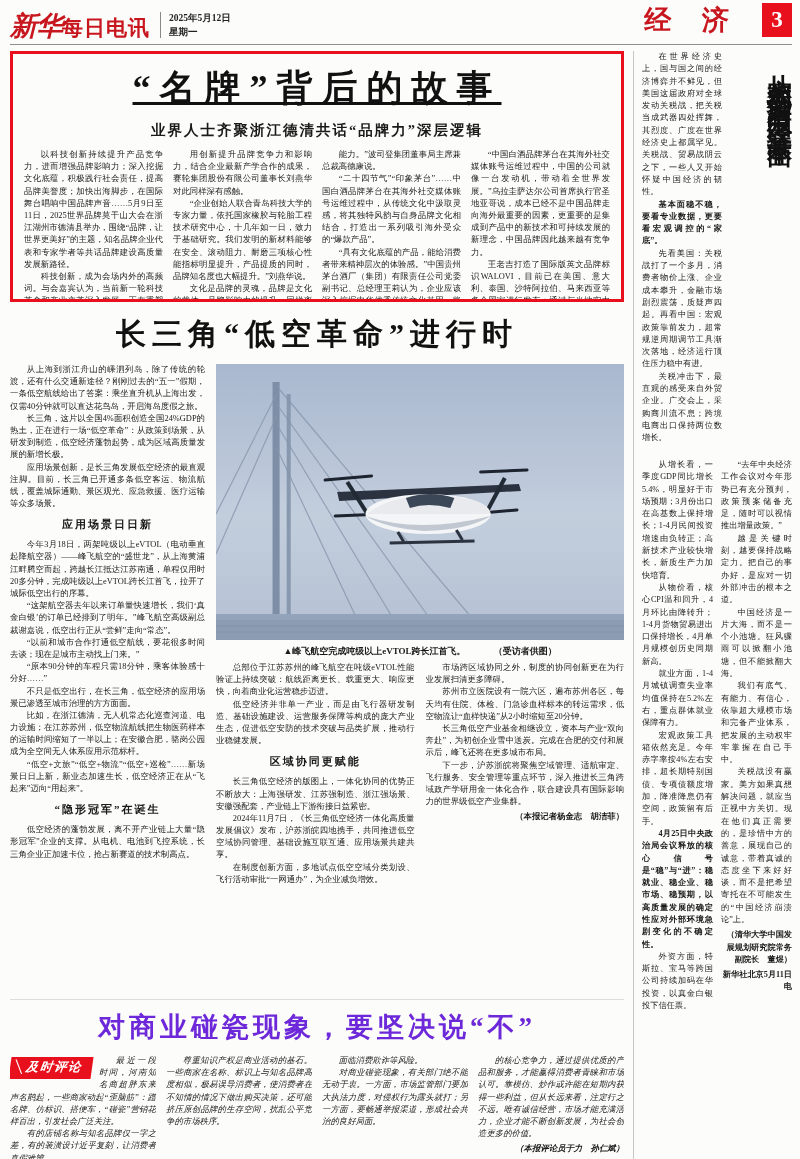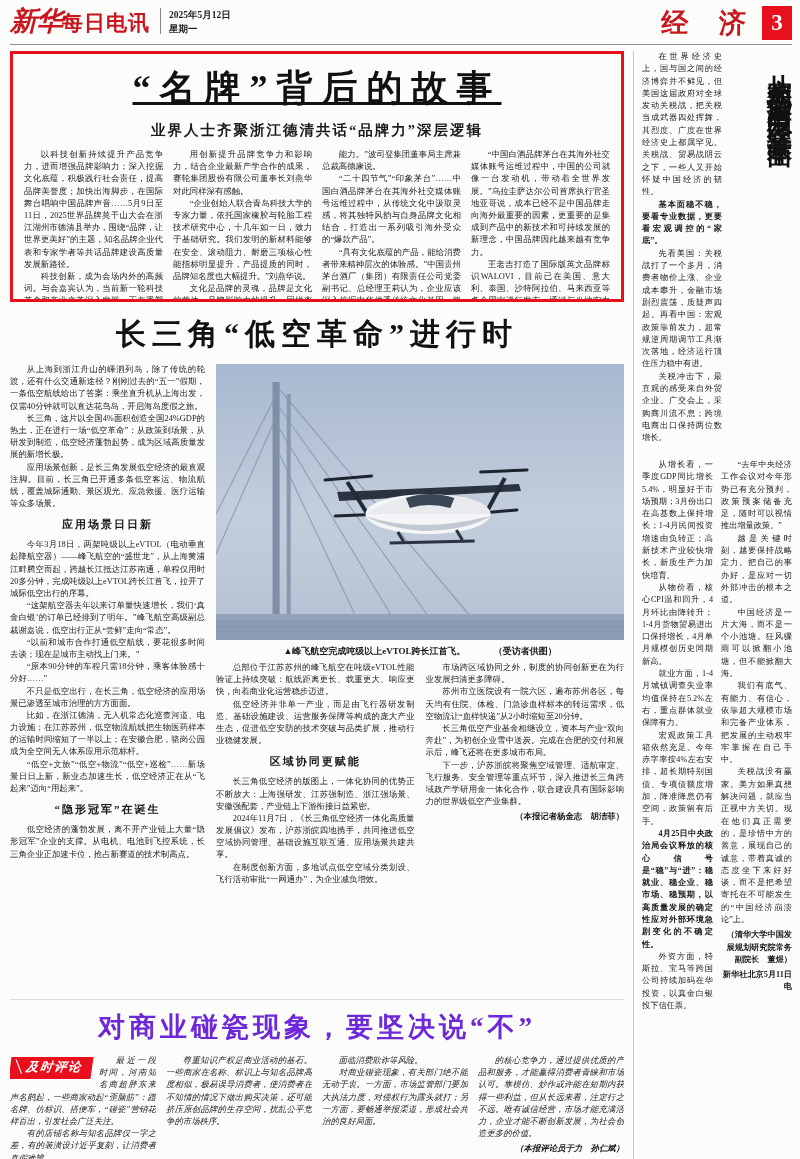--- a/index.html
+++ b/index.html
@@ -8,27 +8,27 @@
     width:800px; height:1159px;
     background:#d9d9d6;
     font-family:"Liberation Serif","DejaVu Serif",serif;
     color:#1a1a1a;
   }
   .page {
     position:relative; width:800px; height:1159px;
     background:#fcfcfa; padding:8px 8px 6px 10px; overflow:hidden;
   }
   
-  .masthead { display:flex; height:36px; padding-bottom:4px; }
+  .masthead { display:flex; align-items:flex-end; height:36px; padding-bottom:4px; }
   .logo { color:#c8161e; white-space:nowrap; line-height:1; }
   .logo-script { font-size:27px; font-weight:900; font-style:italic; letter-spacing:-1px; }
   .logo-rest { font-size:21px; font-weight:900; letter-spacing:1px; }
   .mast-divider { width:1px; height:26px; background:#888; margin:0 8px 2px 10px; }
   .mast-date { font-size:9.5px; font-weight:bold; line-height:1.5; color:#222; padding-bottom:1px; }
-  .mast-right { margin-left:auto; display:flex; align-items:center; gap:10px; padding-bottom:2px; }
+  .mast-right { margin-left:auto; display:flex; align-items:center; gap:27px; padding-bottom:2px; }
   .section-label { color:#c8161e; font-size:27px; font-weight:900; letter-spacing:12px; margin-right:-6px; }
   .page-num {
     width:30px; height:34px; background:#e8101c; color:#fff;
     font-size:23px; font-weight:bold; display:flex; align-items:center; justify-content:center;
   }
   .mast-rule { border-bottom:1.5px solid #8e8e8e; margin:0 0 6px 0; }
 
   
   .content { display:flex; gap:9px; }
   .main-col { width:614px; }

